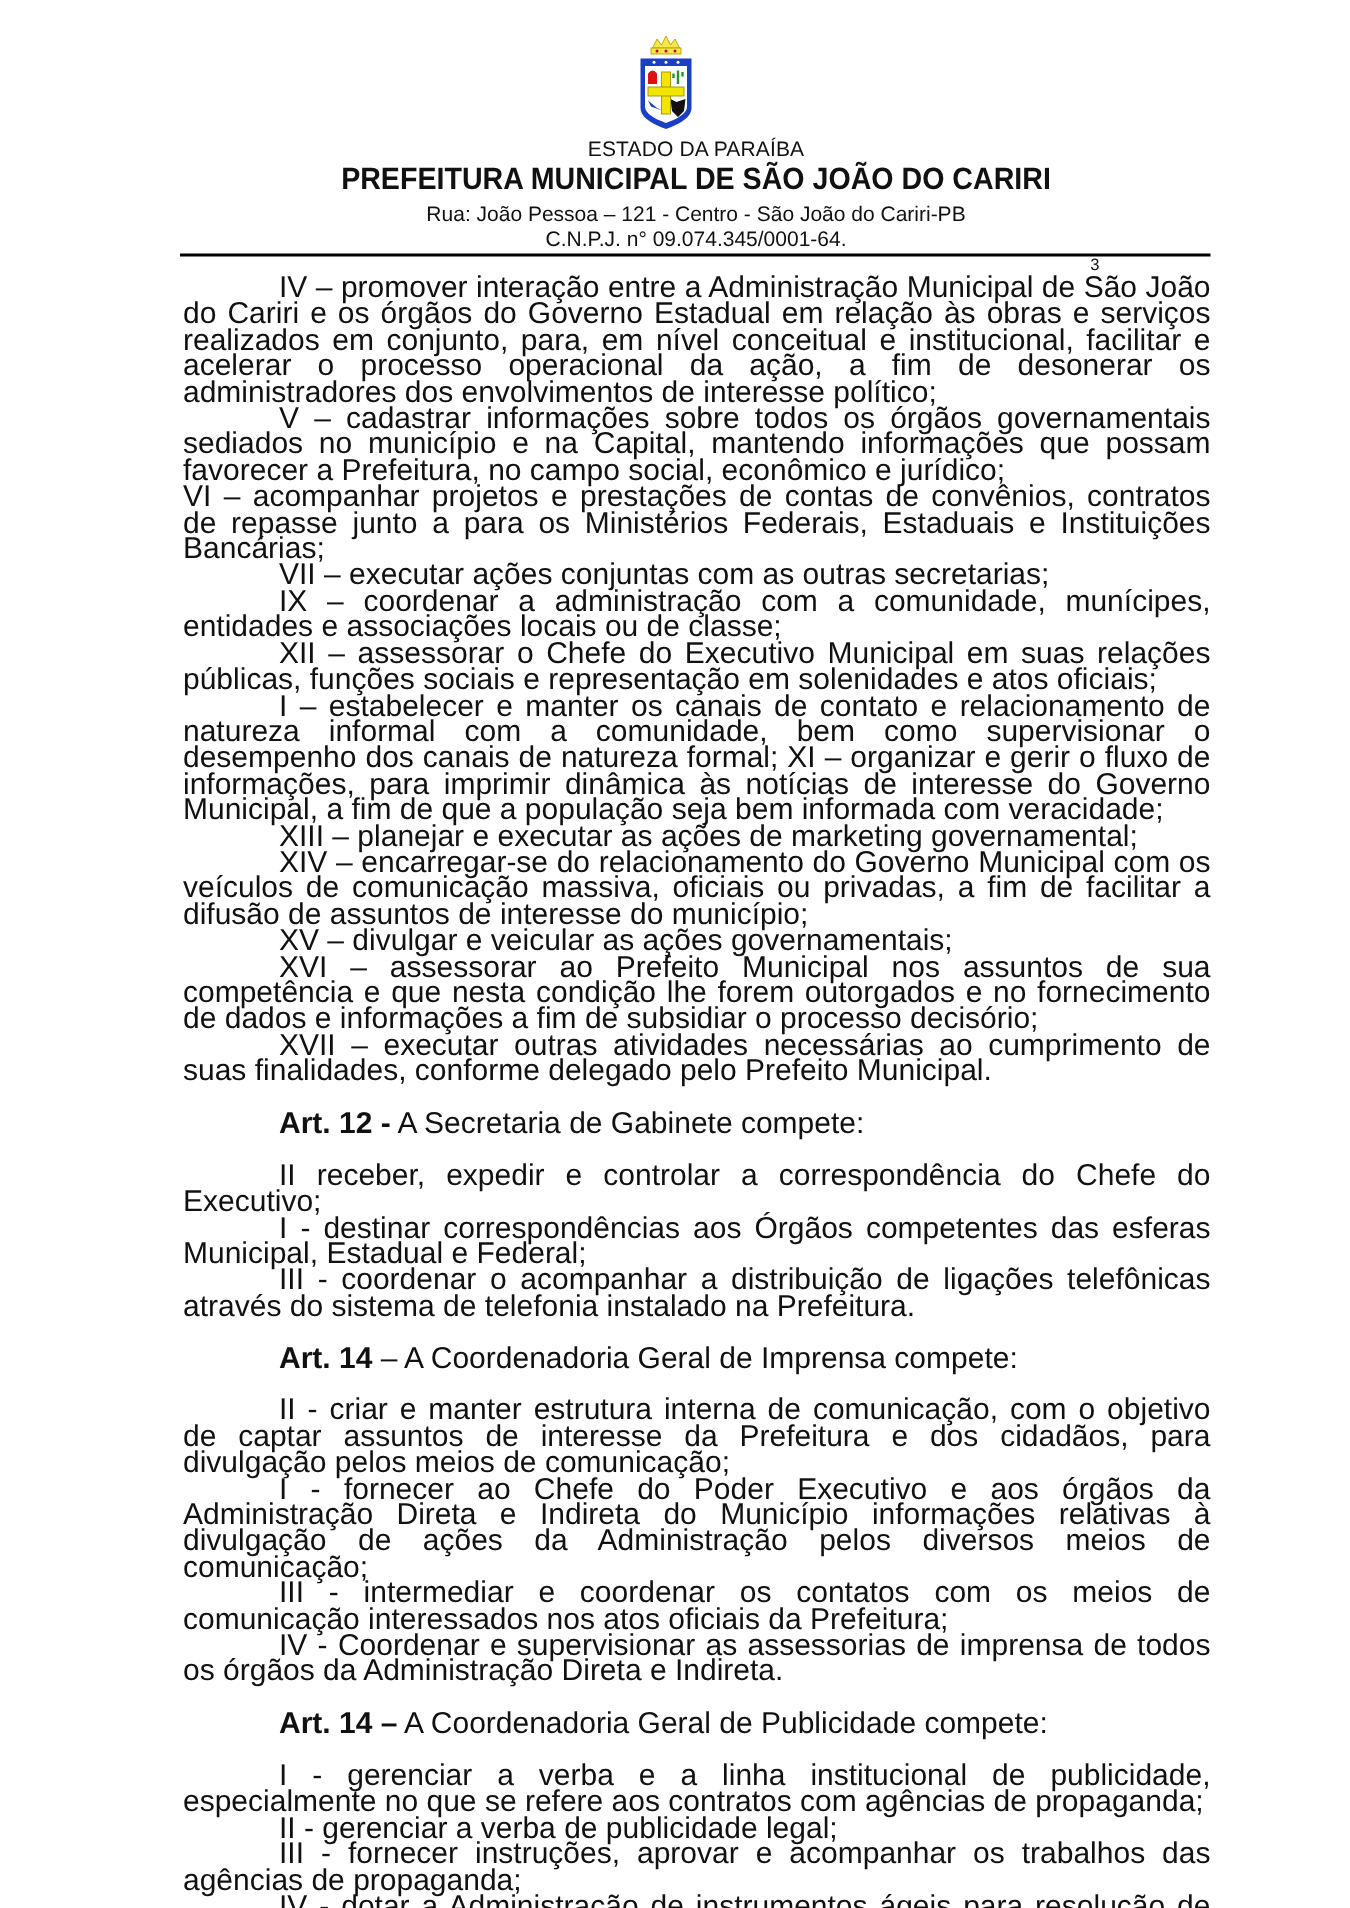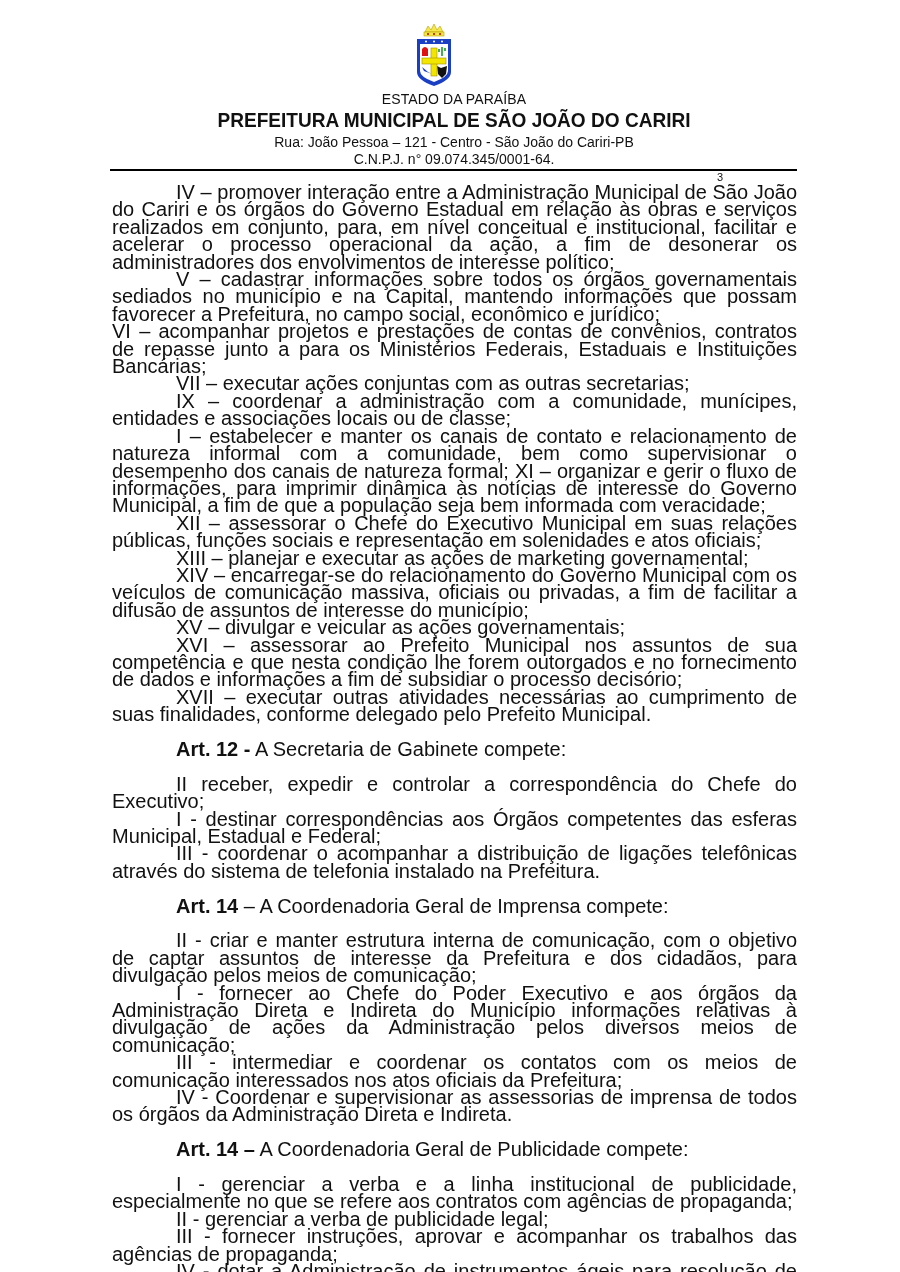--- a/index.html
+++ b/index.html
@@ -1,18 +1,18 @@
 <!DOCTYPE html>
 <html><head>
 <meta charset="utf-8">
 <style>
   html, body { margin:0; padding:0; background:#ffffff; }
   body { width:900px; height:1272px; position:relative; overflow:hidden;
     font-family:"Liberation Sans", sans-serif; color:#111; }
-  .page { position:absolute; left:4px; top:0; width:828px; height:1272px; background:#fff; }
+  .page { position:absolute; left:14px; top:0; width:828px; height:1272px; background:#fff; }
   .logo { position:absolute; left:410px; top:22px; width:40px; height:66px; }
   .hdr { position:absolute; left:0; width:900px; text-align:center; }
   .h-state { top:91px; font-size:14px; letter-spacing:0.1px; }
   .h-title { top:108px; font-size:20.5px; font-weight:bold; transform:scaleX(0.93); }
   .h-addr { top:134px; font-size:14px; }
   .h-cnpj { top:151px; font-size:14px; }
   .rule1 { position:absolute; left:106px; top:169px; width:687px; height:2px; background:#000; }
   .pagenum { position:absolute; right:109px; top:171px; font-size:11px; }
   .body { position:absolute; left:108px; top:184px; width:685px; font-size:20px; line-height:17.4px; }
   .body p { margin:0; text-align:justify; text-align-last:left; }
@@ -57,22 +57,22 @@
   <div class="hdr h-cnpj">C.N.P.J. n° 09.074.345/0001-64.</div>
   <div class="rule1"></div>
   <div class="pagenum">3</div>
 
   <div class="body">
     <p class="ind">IV – promover interação entre a Administração Municipal de São João do Cariri e os órgãos do Governo Estadual em relação às obras e serviços realizados em conjunto, para, em nível conceitual e institucional, facilitar e acelerar o processo operacional da ação, a fim de desonerar os administradores dos envolvimentos de interesse político;</p>
     <p class="ind">V – cadastrar informações sobre todos os órgãos governamentais sediados no município e na Capital, mantendo informações que possam favorecer a Prefeitura, no campo social, econômico e jurídico;</p>
     <p>VI – acompanhar projetos e prestações de contas de convênios, contratos de repasse junto a para  os Ministérios Federais, Estaduais e Instituições Bancárias;</p>
     <p class="ind">VII – executar ações conjuntas com as outras secretarias;</p>
     <p class="ind">IX – coordenar a administração com a comunidade, munícipes, entidades e associações locais ou de classe;</p>
+    <p class="ind">XII – assessorar o Chefe do Executivo Municipal em suas relações públicas, funções sociais e representação em solenidades e atos oficiais;</p>
     <p class="ind">I – estabelecer e manter os canais de contato e relacionamento de natureza informal com a comunidade, bem como supervisionar o desempenho dos canais de natureza formal; XI – organizar e gerir o fluxo de informações, para imprimir dinâmica às notícias de interesse do Governo Municipal, a fim de que a população seja bem informada com veracidade;</p>
-    <p class="ind">XII – assessorar o Chefe do Executivo Municipal em suas relações públicas, funções sociais e representação em solenidades e atos oficiais;</p>
     <p class="ind">XIII – planejar e executar as ações de marketing governamental;</p>
     <p class="ind">XIV – encarregar-se do relacionamento do Governo Municipal com os veículos de comunicação massiva, oficiais ou privadas, a fim de facilitar a difusão de assuntos de interesse do município;</p>
     <p class="ind">XV – divulgar e veicular as ações governamentais;</p>
     <p class="ind">XVI – assessorar ao Prefeito Municipal nos assuntos de sua competência e que nesta condição lhe forem outorgados e no fornecimento de dados e informações a fim de subsidiar o processo decisório;</p>
     <p class="ind">XVII  – executar outras atividades necessárias ao cumprimento de suas finalidades, conforme delegado pelo Prefeito Municipal.</p>
 
     <div class="gap"></div>
     <p class="ind"><span class="b">Art. 12 -</span><span> A Secretaria de Gabinete compete:</span></p>
     <div class="gap"></div>
     <p class="ind">II  receber, expedir e controlar a correspondência do Chefe do Executivo;</p>

